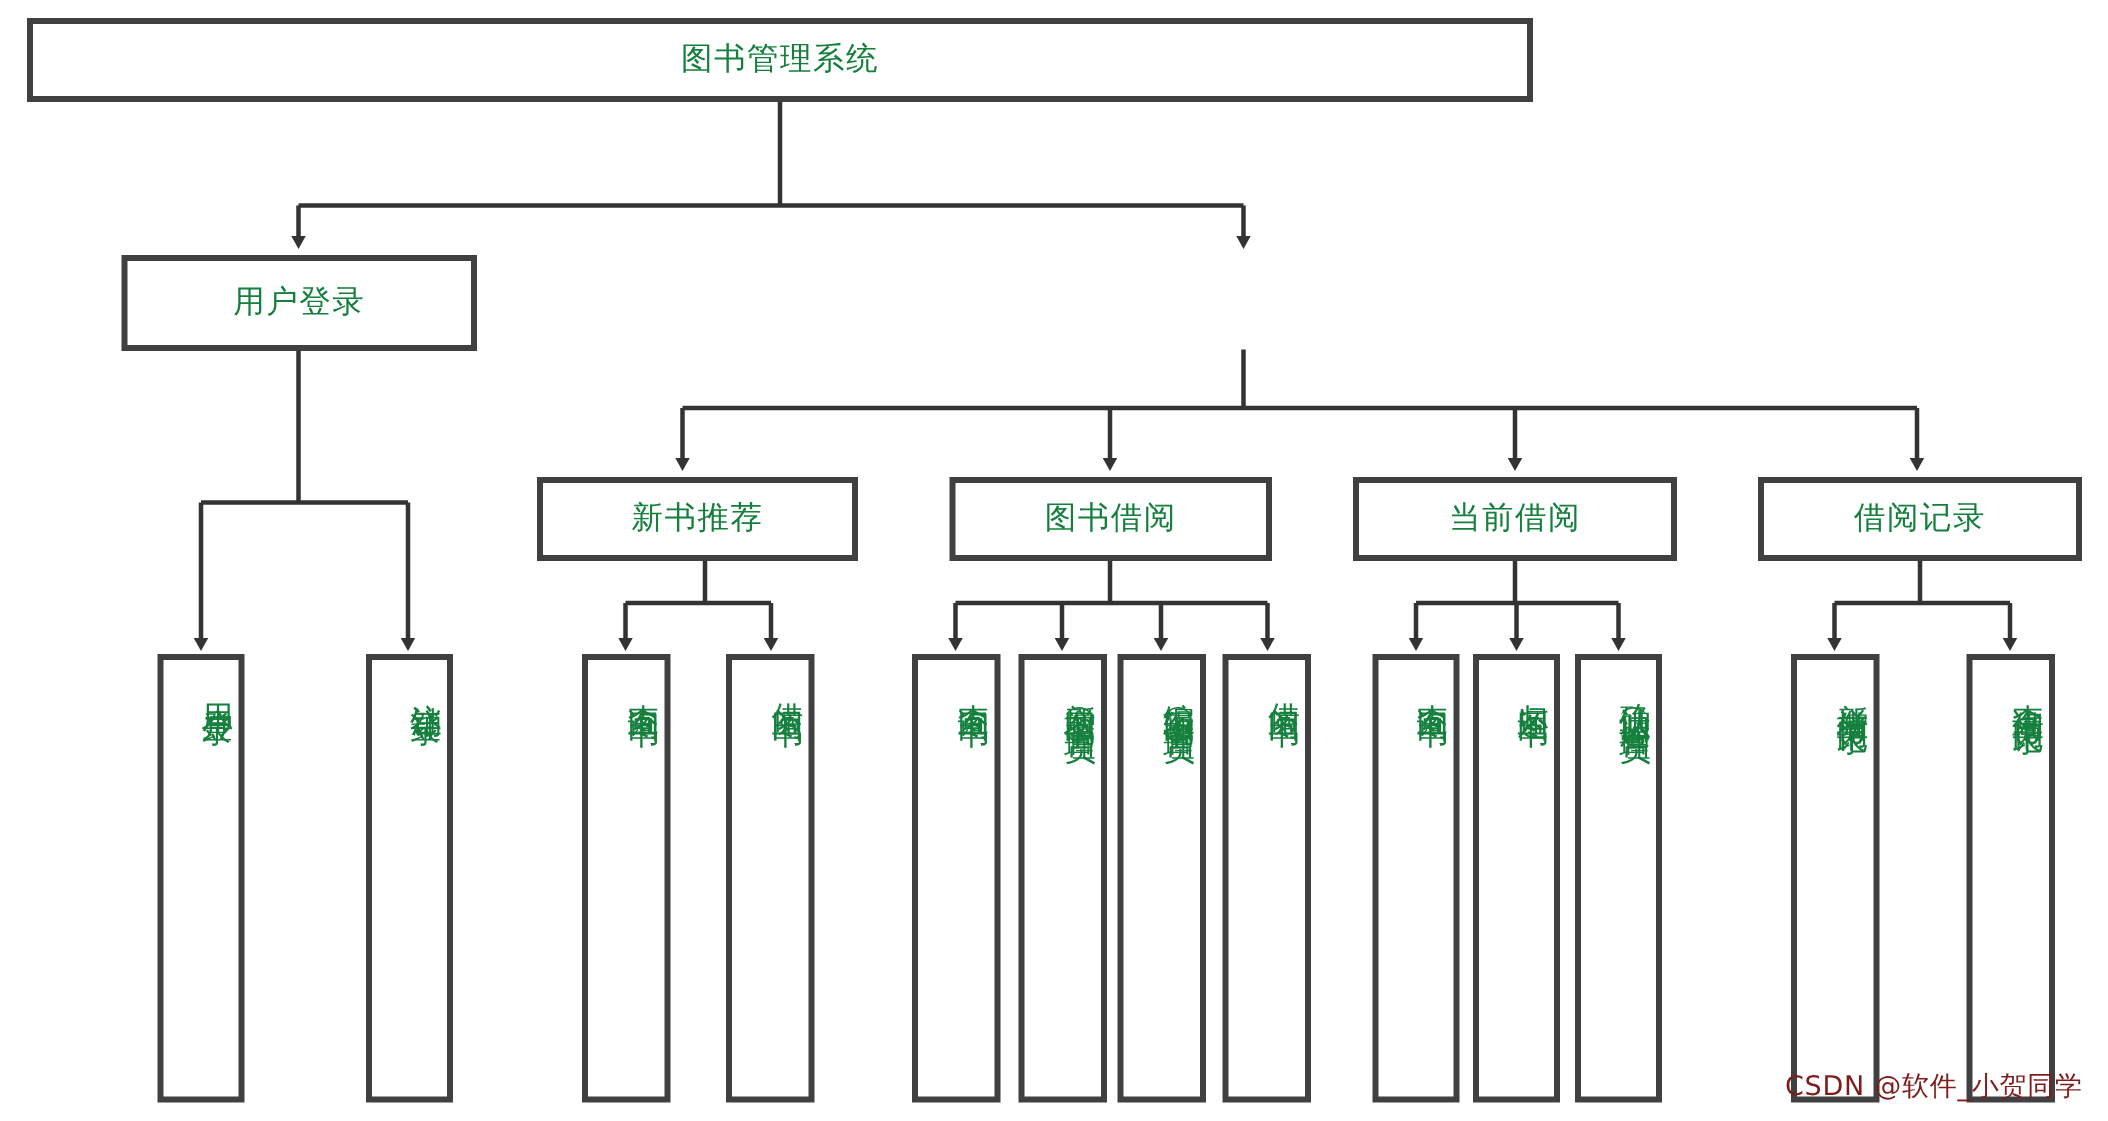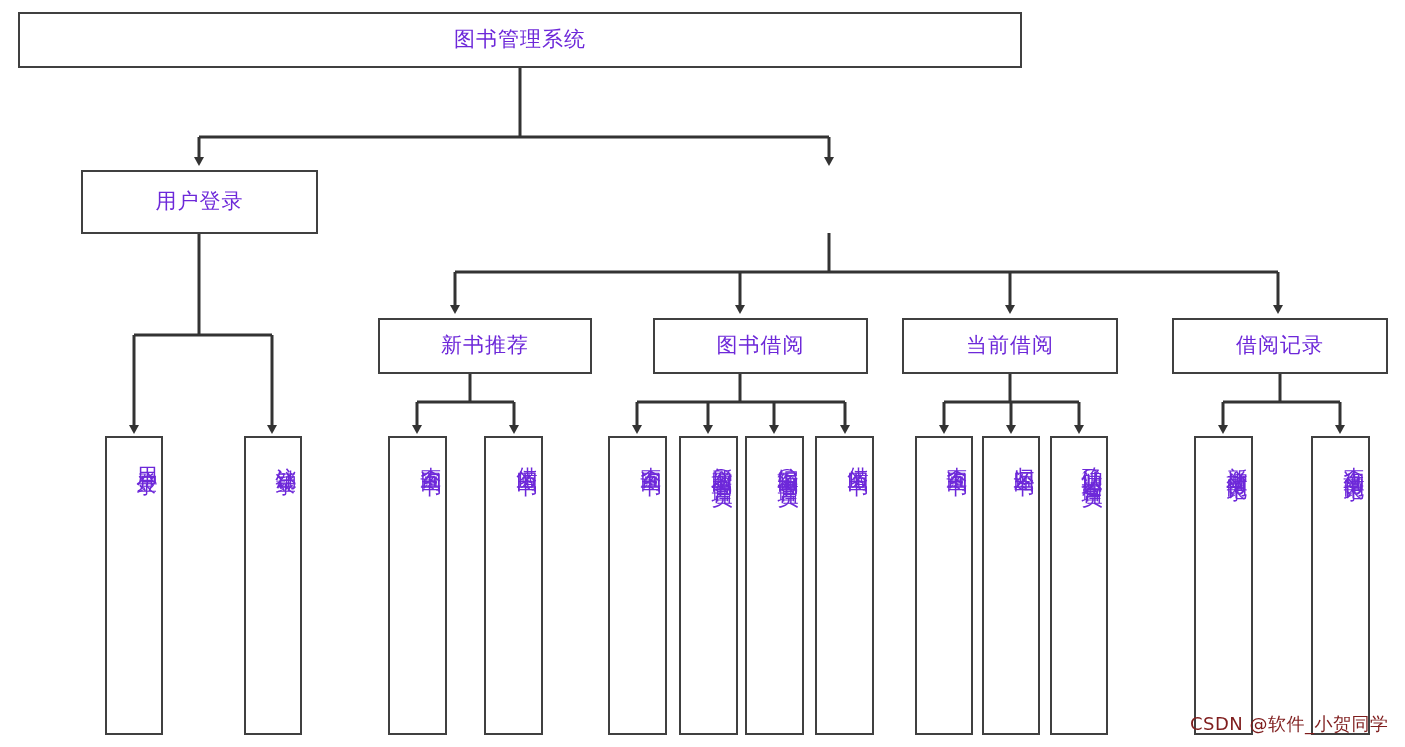--- a/index.html
+++ b/index.html
@@ -23,26 +23,26 @@
     position: absolute;
     left: 0;
     top: 0;
     width: 1405px;
     height: 747px;
     pointer-events: none;
   }
   .node {
     position: absolute;
     box-sizing: border-box;
-    border: 2px solid #404040;
+    border: 4px solid #404040;
     background: #ffffff;
     display: flex;
     align-items: center;
     justify-content: center;
-    color: #6d28d9;
+    color: #15803d;
     z-index: 2;
   }
   .node.horiz {
     font-size: 21px;
     letter-spacing: 1px;
     line-height: 1.2;
   }
   .node.vert {
     writing-mode: vertical-rl;
     text-orientation: upright;
@@ -122,24 +122,24 @@
   </svg>
 
   <div class="node horiz" style="left:18px; top:12px; width:1004px; height:56px;">
     <span class="node-label">图书管理系统</span>
   </div>
 
   <div class="node horiz" style="left:81px; top:170px; width:237px; height:64px;">
     <span class="node-label">用户登录</span>
   </div>
 
-  <div class="node horiz" style="left:378px; top:318px; width:214px; height:56px;">
+  <div class="node horiz" style="left:358px; top:318px; width:214px; height:56px;">
     <span class="node-label">新书推荐</span>
   </div>
-  <div class="node horiz" style="left:633px; top:318px; width:215px; height:56px;margin-left:20px;">
+  <div class="node horiz" style="left:633px; top:318px; width:215px; height:56px;">
     <span class="node-label">图书借阅</span>
   </div>
   <div class="node horiz" style="left:1172px; top:318px; width:216px; height:56px;">
     <span class="node-label">借阅记录</span>
   </div>
   <div class="node horiz" style="left:902px; top:318px; width:216px; height:56px;">
     <span class="node-label">当前借阅</span>
   </div>
 
   <div class="node vert" style="left:105px; top:436px; width:58px; height:299px;">

